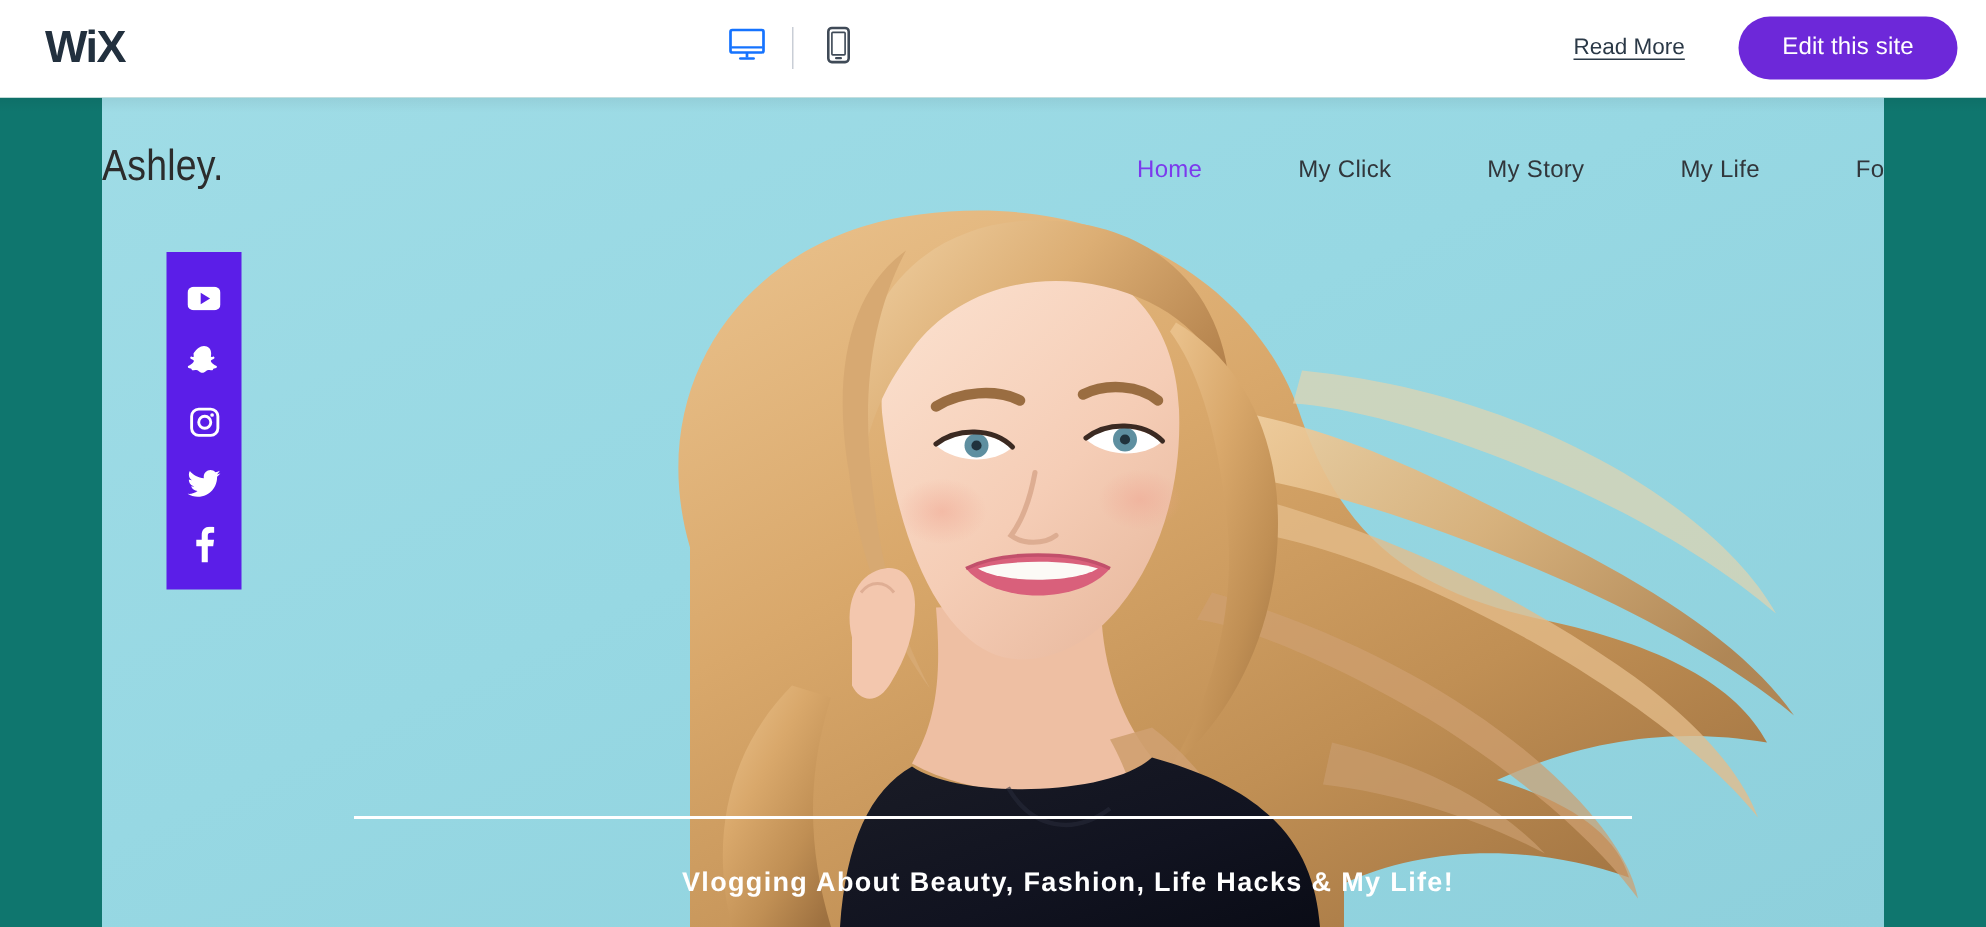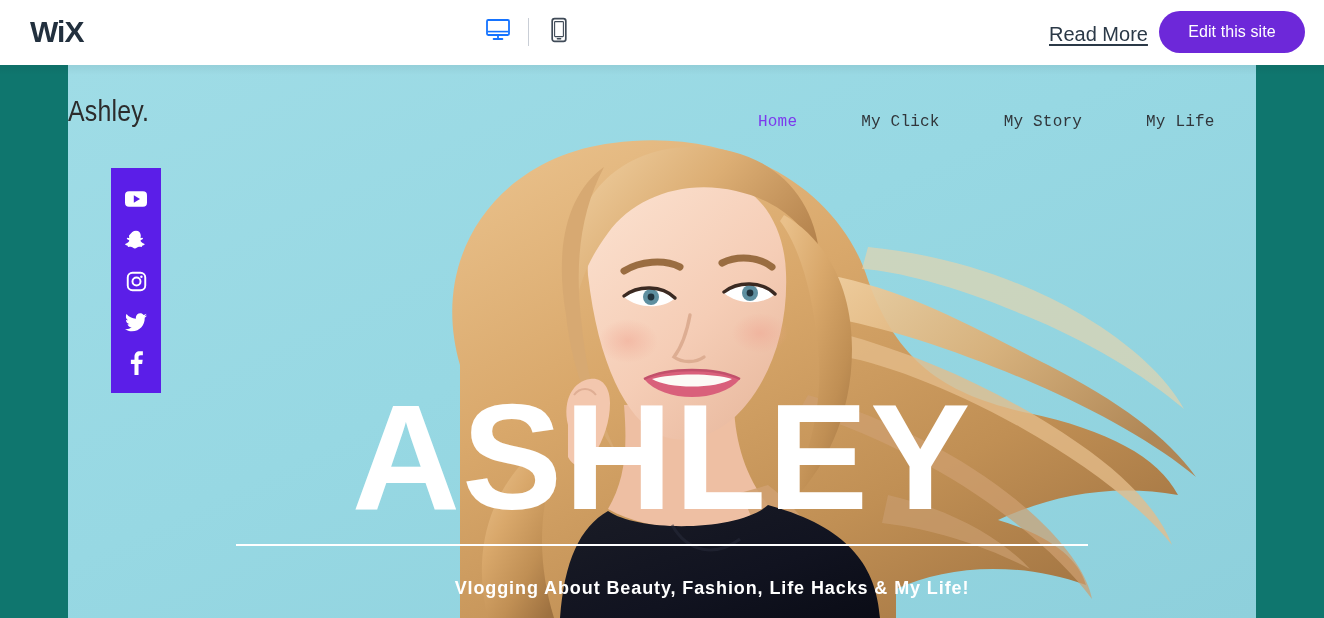--- a/index.html
+++ b/index.html
@@ -65,21 +65,21 @@
     top: 22px;
     font-size: 15.5px;
     color: #3b4a5a;
     white-space: nowrap;
     letter-spacing: 0.1px;
   }
   .read-more {
     position: absolute;
     left: 1049px;
     top: 23px;
-    font-size: 20px;
+    font-size: 15px;
     color: #2b3947;
     text-decoration: underline;
     text-underline-offset: 3px;
     cursor: pointer;
     white-space: nowrap;
   }
 
   .edit-site-btn {
     position: absolute;
     left: 1159px;
@@ -152,23 +152,22 @@
     top: 40px;
     display: flex;
     align-items: center;
     white-space: nowrap;
   }
   .nav-item {
     font-size: 16px;
     color: #31363b;
     cursor: pointer;
     margin-right: 64px;
-    font-family: Liberation Mono, monospace;
+    font-family: Liberation Sans, sans-serif;
     letter-spacing: 0.2px;
-    margin-top: 8px;
   }
   .nav-item:last-child { margin-right: 0; }
   .nav-item.active { color: #7C3AED; }
 
   
   .social-bar {
     position: absolute;
     left: 43px;
     top: 103px;
     width: 50px;
@@ -421,18 +420,17 @@
           <path d="M24 2.4c-.9.4-1.8.7-2.8.8 1-.6 1.8-1.6 2.2-2.7-1 .6-2 1-3.1 1.2C19.4.6 18.1 0 16.7 0c-2.7 0-4.9 2.2-4.9 4.9 0 .4 0 .8.1 1.1C7.8 5.8 4.1 3.8 1.7.8 1.2 1.6 1 2.4 1 3.4c0 1.7.9 3.2 2.2 4.1-.8 0-1.6-.2-2.2-.6v.1c0 2.4 1.7 4.4 3.9 4.8-.4.1-.8.2-1.3.2-.3 0-.6 0-.9-.1.6 2 2.4 3.4 4.6 3.4-1.7 1.3-3.8 2.1-6.1 2.1-.4 0-.8 0-1.2-.1 2.2 1.4 4.8 2.2 7.5 2.2 9.1 0 14-7.5 14-14v-.6c1-.7 1.8-1.6 2.5-2.5z"></path>
         </svg>
       </div>
       <div class="social-icon">
         <svg width="13" height="24" viewBox="0 0 14 26" fill="#ffffff">
           <path d="M9.2 26V14.2h3.9l.6-4.6H9.2V6.7c0-1.3.4-2.2 2.3-2.2h2.4V.4C13.5.3 12.1.2 10.5.2 7.1.2 4.8 2.3 4.8 6.2v3.4H.9v4.6h3.9V26z"></path>
         </svg>
       </div>
     </div>
 
-    <div class="hero-title">ASHLEY</div>
     <div class="hero-rule"></div>
     <div class="hero-tagline">Vlogging About Beauty, Fashion, Life Hacks &amp; My Life!</div>
 
   </div>
 </div>
 
 </body></html>

